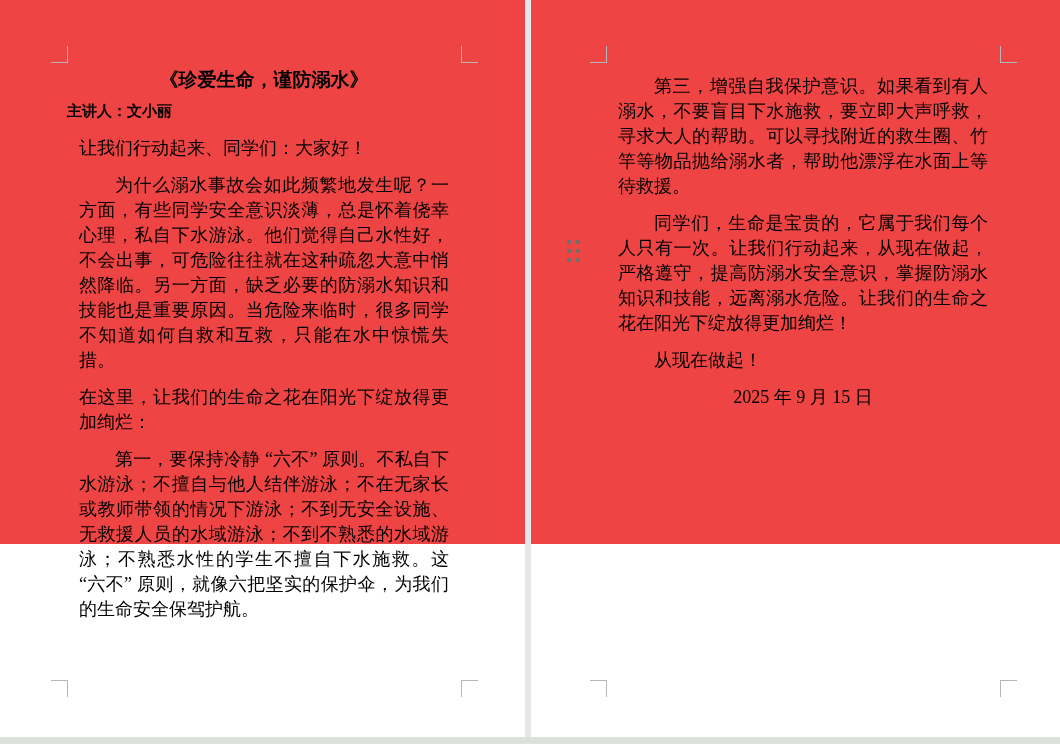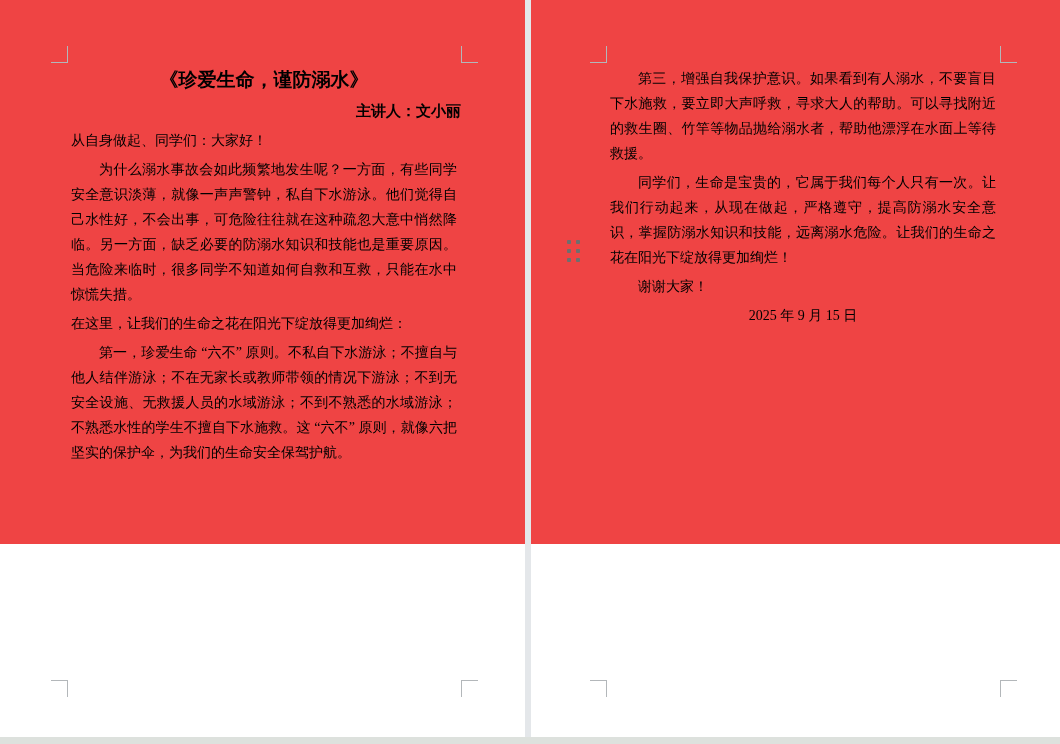--- a/index.html
+++ b/index.html
@@ -42,27 +42,27 @@
 
   .doc-title {
     font-family:"Liberation Sans", sans-serif;
     font-size:19px; font-weight:bold;
     line-height:35px; text-align:center;
     margin:0;
   }
   .speaker {
     font-family:"Liberation Sans", sans-serif;
     font-size:15px; font-weight:bold;
-    line-height:27px; text-align:right;
+    line-height:27px; 
     margin:0;
   }
   .para {
-    font-size:14px; line-height:25px;
+    font-size:18px; line-height:25px;
     text-align:justify;
-    margin:4px;
+    margin:12px;
     word-break:break-all;
   }
   .para.indent { text-indent:2em; }
   .para.right  { text-align:center; text-indent:0; }
 
   .drag-handle {
     position:absolute; left:567px; top:240px;
     width:14px; height:23px;
     display:grid;
     grid-template-columns:4px 4px;
@@ -82,40 +82,40 @@
 
   <div class="page page-left">
     <div class="corner tl"></div>
     <div class="corner tr"></div>
     <div class="corner bl"></div>
     <div class="corner br"></div>
     <div class="text-area">
       <h1 class="doc-title">《珍爱生命，谨防溺水》</h1>
       <p class="speaker">主讲人：文小丽</p>
       <div>
-          <p class="para">从自身做起、同学们：大家好！</p>
-          <p class="para indent">为什么溺水事故会如此频繁地发生呢？一方面，有些同学安全意识淡薄，就像一声声警钟，私自下水游泳。他们觉得自己水性好，不会出事，可危险往往就在这种疏忽大意中悄然降临。另一方面，缺乏必要的防溺水知识和技能也是重要原因。当危险来临时，很多同学不知道如何自救和互救，只能在水中惊慌失措。</p>
+          <p class="para">让我们行动起来、同学们：大家好！</p>
+          <p class="para indent">为什么溺水事故会如此频繁地发生呢？一方面，有些同学安全意识淡薄，总是怀着侥幸心理，私自下水游泳。他们觉得自己水性好，不会出事，可危险往往就在这种疏忽大意中悄然降临。另一方面，缺乏必要的防溺水知识和技能也是重要原因。当危险来临时，很多同学不知道如何自救和互救，只能在水中惊慌失措。</p>
           <p class="para">在这里，让我们的生命之花在阳光下绽放得更加绚烂：</p>
-          <p class="para indent">第一，珍爱生命 “六不” 原则。不私自下水游泳；不擅自与他人结伴游泳；不在无家长或教师带领的情况下游泳；不到无安全设施、无救援人员的水域游泳；不到不熟悉的水域游泳；不熟悉水性的学生不擅自下水施救。这 “六不” 原则，就像六把坚实的保护伞，为我们的生命安全保驾护航。</p>
+          <p class="para indent">第一，要保持冷静 “六不” 原则。不私自下水游泳；不擅自与他人结伴游泳；不在无家长或教师带领的情况下游泳；不到无安全设施、无救援人员的水域游泳；不到不熟悉的水域游泳；不熟悉水性的学生不擅自下水施救。这 “六不” 原则，就像六把坚实的保护伞，为我们的生命安全保驾护航。</p>
         </div>
     </div>
   </div>
 
   <div class="seam"></div>
 
   <div class="page page-right">
     <div class="corner tl"></div>
     <div class="corner tr"></div>
     <div class="corner bl"></div>
     <div class="corner br"></div>
     <div class="text-area">
       <div>
           <p class="para indent">第三，增强自我保护意识。如果看到有人溺水，不要盲目下水施救，要立即大声呼救，寻求大人的帮助。可以寻找附近的救生圈、竹竿等物品抛给溺水者，帮助他漂浮在水面上等待救援。</p>
           <p class="para indent">同学们，生命是宝贵的，它属于我们每个人只有一次。让我们行动起来，从现在做起，严格遵守，提高防溺水安全意识，掌握防溺水知识和技能，远离溺水危险。让我们的生命之花在阳光下绽放得更加绚烂！</p>
-          <p class="para indent">谢谢大家！</p>
+          <p class="para indent">从现在做起！</p>
           <p class="para right">2025 年 9 月 15 日</p>
         </div>
     </div>
   </div>
 
   <div class="drag-handle">
     <i></i>
       <i></i>
       <i></i>
       <i></i>

